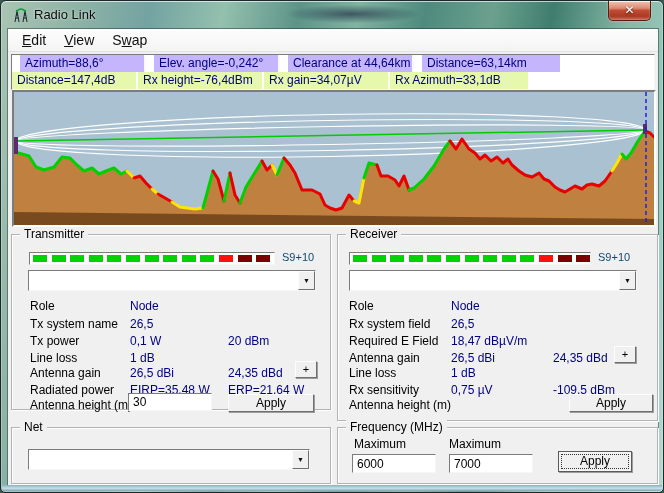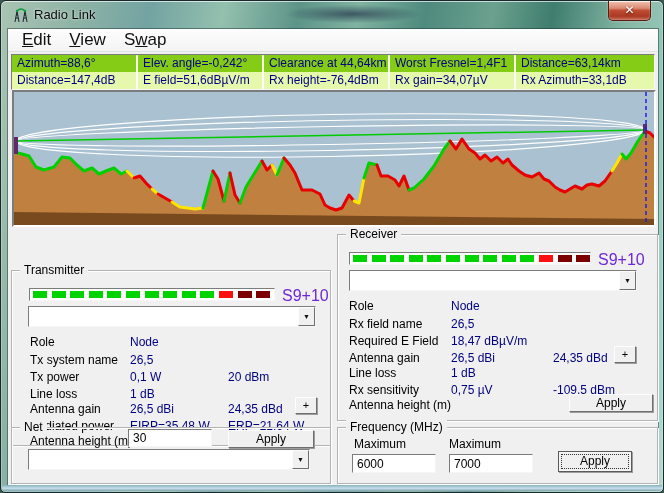--- a/index.html
+++ b/index.html
@@ -17,42 +17,42 @@
   .title-text{position:absolute;left:33px;top:6px;font-size:13px;color:#0b0b0b;text-shadow:0 0 3px rgba(255,255,255,.8);}
   .close-btn{position:absolute;top:0;right:12px;width:43px;height:20px;border:1px solid #5d1a10;border-top:none;
     border-radius:0 0 5px 5px;color:#fff;font-size:12px;font-weight:bold;text-align:center;line-height:18px;cursor:default;
     background:linear-gradient(180deg,#f2c3b1 0%,#da8a74 38%,#c14b32 50%,#a93a23 80%,#c9705c 100%);
     box-shadow:inset 0 1px 0 rgba(255,255,255,.75), inset 0 0 2px rgba(255,255,255,.4), 0 0 2px rgba(255,255,255,.5);
     text-shadow:0 1px 2px rgba(60,10,5,.8);}
   .client{position:absolute;left:7px;top:28px;width:650px;height:458px;background:#f0f0f0;
     box-shadow:0 0 0 1px rgba(20,40,40,.45);}
   .menubar{position:absolute;left:0;top:0;width:650px;height:23px;background:linear-gradient(#fdfdfd,#f4f4f4);
     border-bottom:1px solid #e2e2e2;display:flex;align-items:center;padding-left:5px;}
-  .menu-item{font-size:17px;color:#111;padding:2px 9px;}
+  .menu-item{font-size:14px;color:#111;padding:2px 9px;}
   .menu-item .key{text-decoration:underline;}
   .sunken{border:1px solid;border-color:#7c7c7c #f6f6f6 #f6f6f6 #7c7c7c;}
   .infobar{position:absolute;left:3px;top:25px;width:644px;height:36px;background:#fff;}
   .info-row{display:flex;height:17px;}
   .info-cell{width:126px;font-size:12px;color:#000080;padding:1px 0 0 5px;white-space:nowrap;overflow:hidden;
     border-right:2px solid rgba(255,255,255,.9);}
   .info-cell:last-child{width:138px;border-right:none;}
-  .row1 .info-cell{background:#84cc16;}
+  .row1 .info-cell{background:#c4b5fd;margin-left:8px;}
   .row2 .info-cell{background:#e6f8ac;}
   .chartbox{position:absolute;left:4px;top:61px;width:644px;height:137px;border:2px solid;
     border-color:#7c7c7c #fff #fff #7c7c7c;background:#a9c1d1;}
   .chartbox svg{display:block;}
   .groupbox{position:absolute;border:1px solid #b3b3b3;box-shadow:inset 1px 1px 0 #fff, 1px 1px 0 #fff;}
   .legend{position:absolute;top:-8px;left:8px;background:#f0f0f0;padding:0 4px;font-size:12px;color:#000;line-height:14px;}
-  .gb-tx{left:3px;top:205px;width:320px;height:176px;margin-top:36px;}
+  .gb-tx{left:3px;top:205px;width:320px;height:176px;}
   .gb-rx{left:329px;top:205px;width:321px;height:187px;}
   .gb-net{left:3px;top:398px;width:320px;height:57px;}
   .gb-freq{left:329px;top:398px;width:321px;height:57px;}
   .meter{position:absolute;height:13px;background:#fff;padding:2px 0 0 3px;white-space:nowrap;font-size:0;}
   .meter-seg{display:inline-block;width:14px;height:7px;margin-right:4.6px;}
-  .meter-label{position:absolute;font-size:16px;color:#6d28d9;}
+  .meter-label{position:absolute;font-size:11px;color:#0c4a6e;}
   .combo{position:absolute;height:21px;background:#fff;display:flex;}
   .combo-field{flex:1;border:none;outline:none;font-size:12px;padding:2px 4px;background:#fff;color:#000;}
   .combo-btn{width:17px;background:#f0f0f0;border:1px solid;border-color:#fdfdfd #6f6f6f #6f6f6f #fdfdfd;
     font-size:7px;color:#111;text-align:center;line-height:17px;}
   .frow{position:absolute;left:0;width:100%;height:15px;}
   .flabel{position:absolute;font-size:12px;color:#000;white-space:nowrap;}
   .fval{position:absolute;font-size:12px;color:#000080;white-space:nowrap;}
   .gb-tx .flabel{left:18px;} .gb-tx .v1{left:118px;} .gb-tx .v2{left:216px;}
   .gb-rx .flabel{left:11px;} .gb-rx .v1{left:113px;} .gb-rx .v2{left:215px;}
   .btn{position:absolute;background:#f0f0f0;border:1px solid;border-color:#fdfdfd #6f6f6f #6f6f6f #fdfdfd;
@@ -86,26 +86,24 @@
       <span class="menu-item"><span class="pre"></span><span class="key">E</span><span>dit</span></span>
       <span class="menu-item"><span class="pre"></span><span class="key">V</span><span>iew</span></span>
       <span class="menu-item"><span class="pre">S</span><span class="key">w</span><span>ap</span></span>
     </div>
 
     <div class="infobar sunken">
       <div class="info-row row1">
         <div class="info-cell">Azimuth=88,6°</div>
         <div class="info-cell">Elev. angle=-0,242°</div>
         <div class="info-cell">Clearance at 44,64km</div>
-        <div class="info-cell">Worst Fresnel=1,4F1</div>
         <div class="info-cell">Distance=63,14km</div>
       </div>
       <div class="info-row row2">
         <div class="info-cell">Distance=147,4dB</div>
-        <div class="info-cell">E field=51,6dBµV/m</div>
         <div class="info-cell">Rx height=-76,4dBm</div>
         <div class="info-cell">Rx gain=34,07µV</div>
         <div class="info-cell">Rx Azimuth=33,1dB</div>
       </div>
     </div>
 
     <div class="chartbox">
       <svg id="profile-svg" width="640" height="133" viewBox="0 0 640 133">
           <rect x="0" y="0" width="640" height="133" fill="#a9c1d1"></rect>
           <ellipse cx="316.5" cy="43.5" rx="314.5" ry="9" fill="none" stroke="#ffffff" stroke-width="1.2" transform="rotate(-1.0018908357553138 316.5 43.5)"></ellipse>
@@ -194,21 +192,21 @@
       <div class="combo sunken" style="left:11px;top:35px;width:288px;">
         <input class="combo-field" value="" style="">
         <div class="combo-btn">▼</div>
       </div>
       <div class="frow" style="top:64px">
         <span class="flabel">Role</span>
         <span class="fval v1">Node</span>
         <span class="fval v2"></span>
       </div>
       <div class="frow" style="top:82px">
-        <span class="flabel">Rx field name</span>
+        <span class="flabel">Rx system field</span>
         <span class="fval v1">26,5</span>
         <span class="fval v2"></span>
       </div>
       <div class="frow" style="top:99px">
         <span class="flabel">Required E Field</span>
         <span class="fval v1">18,47 dBµV/m</span>
         <span class="fval v2"></span>
       </div>
       <div class="frow" style="top:116px">
         <span class="flabel">Antenna gain</span>

